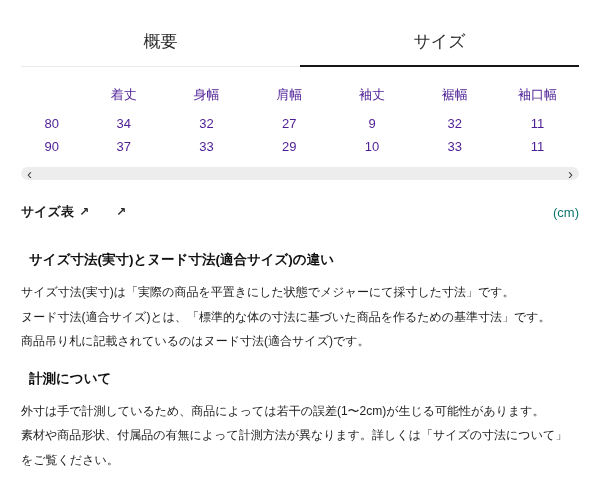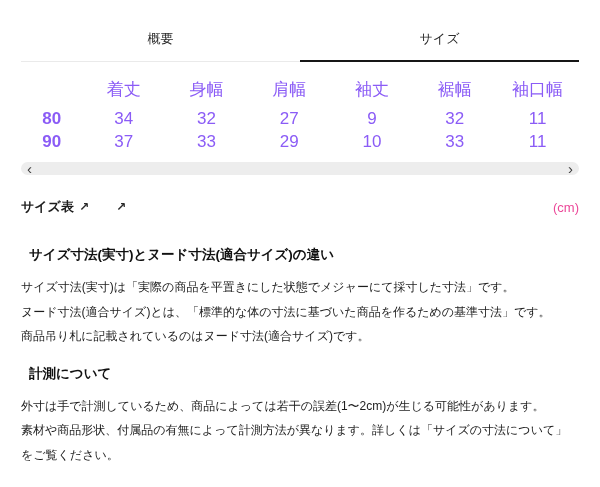--- a/index.html
+++ b/index.html
@@ -8,56 +8,56 @@
     background: #ffffff;
     color: #1d1d1d;
     font-family: "Liberation Sans", "DejaVu Sans", sans-serif;
     overflow: hidden;
   }
   .page { padding: 0 21px; box-sizing: border-box; }
 
   
   .tabs { display: flex; padding-top: 30px; }
   .tab {
-    flex: 1; text-align: center; font-size: 13px; color: #2b2b2b;
+    flex: 1; text-align: center; font-size: 17px; color: #2b2b2b;
     padding-bottom: 14px; position: relative; cursor: pointer;
   }
   .tab::after {
     content: ""; position: absolute; left: 0; right: 0; bottom: 0;
     height: 1px; background: #eaeaea;
   }
   .tab.active::after { height: 2px; background: #161616; }
 
   
   table.size {
     width: 100%; border-collapse: collapse; table-layout: fixed;
-    margin-top: 16px; font-size: 17px; color: #8b5cf6;
+    margin-top: 16px; font-size: 13px; color: #4c1d95;
   }
   table.size th, table.size td {
     font-weight: normal; text-align: center; padding: 5px 0; line-height: 13px;
   }
-  table.size .rowlab { width: 11%; font-weight: bold; }
+  table.size .rowlab { width: 11%; }
   table.size thead th { padding-bottom: 11px; }
 
   
   .scroll-track {
     margin-top: 9px; height: 13px; background: #ededed; border-radius: 7px;
     display: flex; align-items: center; justify-content: space-between;
     padding: 0 6px; box-sizing: border-box;
   }
   .chev {
     font-size: 15px; line-height: 11px; color: #3c3c3c;
     cursor: pointer; user-select: none;
   }
 
   
   .links-row { display: flex; align-items: center; margin-top: 23px; font-size: 13px; }
   .link { display: inline-flex; align-items: center; gap: 5px; margin-right: 27px; cursor: pointer; color: #1d1d1d; font-weight: bold; }
   .ext { font-size: 12px; color: #2b2b2b; }
-  .unit { margin-left: auto; color: #ec4899; }
+  .unit { margin-left: auto; color: #0f766e; }
 
   
   .section { margin-top: 26px; }
   .section + .section { margin-top: 12px; }
   .section h3 { margin: 8px; font-size: 13.5px; font-weight: bold; line-height: 25px; color: #111; }
   .section p { margin: 0; font-size: 12px; line-height: 24.5px; color: #1d1d1d; }
 </style>
 </head>
 <body>
 

